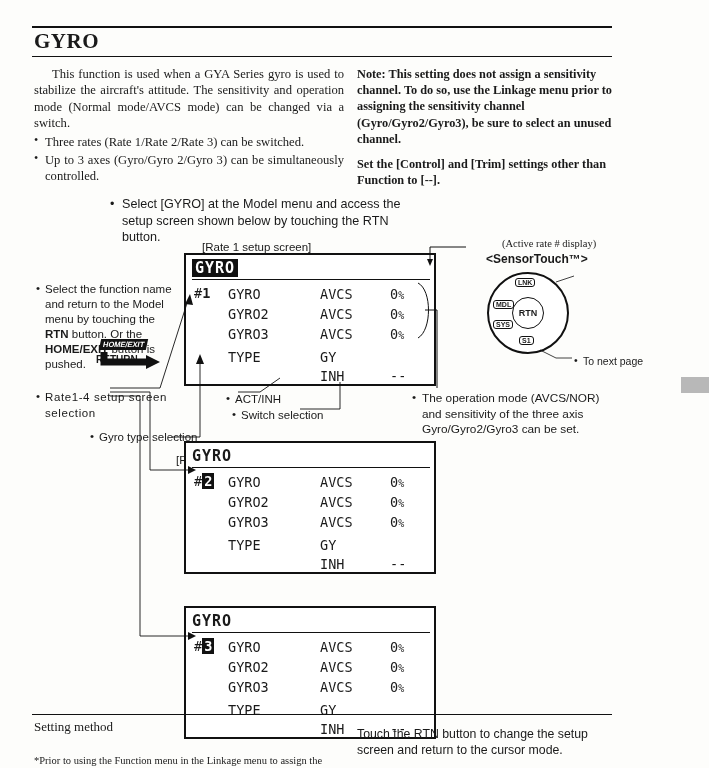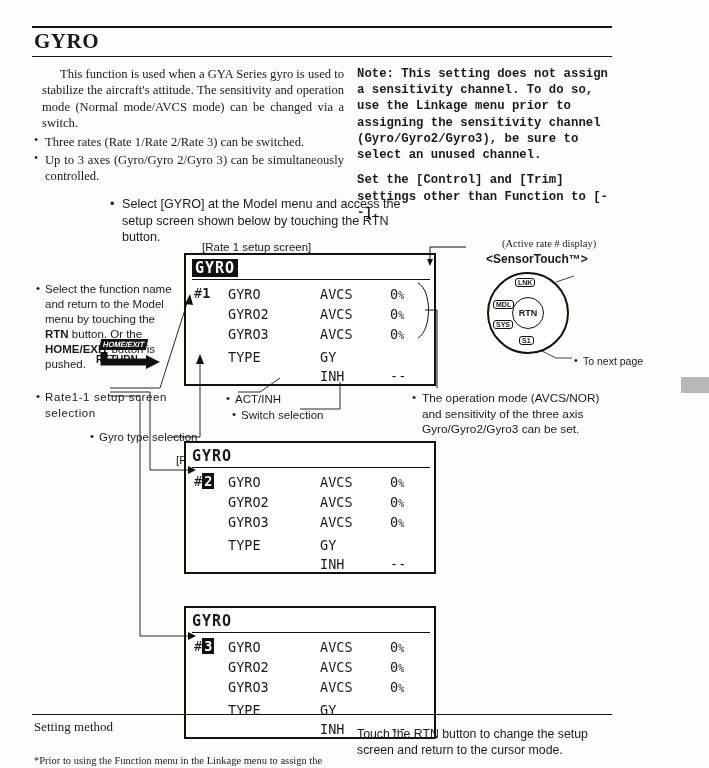--- a/index.html
+++ b/index.html
@@ -14,27 +14,27 @@
   .page{position:relative;width:709px;height:768px;}
 
   
   .title-rule-top{position:absolute;left:32px;top:26px;width:580px;border-top:2px solid #111;}
   .title{position:absolute;left:34px;top:29px;font-family:"Liberation Serif",serif;font-weight:bold;font-size:21px;letter-spacing:.5px;}
   .model-type{position:absolute;left:281px;top:33px;font-size:12.5px;font-family:"Liberation Sans",sans-serif;}
   .title-rule-bot{position:absolute;left:32px;top:56px;width:580px;border-top:1px solid #111;}
 
   
   .intro{position:absolute;left:34px;top:66px;width:310px;font-size:12.6px;line-height:1.30;text-align:justify;}
-  .intro p{margin:0 0 1px 8px;}
+  .intro p{margin:0 0 1px 0;}
   .intro .indent{text-indent:18px;}
   .bullets{margin:3px 0 12px 0;padding:0;list-style:none;}
   .bullets li{position:relative;padding-left:11px;margin-bottom:1px;line-height:1.28;}
   .bullets li:before{content:"\2022";position:absolute;left:0;top:-1px;font-size:12px;}
 
-  .note{position:absolute;left:357px;top:66px;width:255px;font-family:Liberation Mono, monospace;font-weight:bold;font-size:12.3px;line-height:1.32;}
+  .note{position:absolute;left:357px;top:66px;width:255px;font-family:Liberation Serif, serif;font-weight:bold;font-size:12.3px;line-height:1.32;}
   .note p{margin:0 0 9px 0;}
 
   
   .select-instr{position:absolute;left:110px;top:196px;width:300px;font-family:"Liberation Sans",sans-serif;font-size:12.6px;line-height:1.33;}
   .select-instr .b{position:relative;padding-left:12px;}
   .select-instr .b:before{content:"\2022";position:absolute;left:0;top:0;}
 
   
   .cap{position:absolute;font-family:"Liberation Sans",sans-serif;font-size:11.5px;}
   .cap-serif{font-family:"Liberation Serif",serif;}
@@ -181,21 +181,21 @@
       <span>Select the function name and return to the Model menu by touching the </span><b>RTN</b><span> button.  Or the </span><b>HOME/EXIT</b><span> button is pushed.</span>
     </span>
   </div>
 
   <div class="ret-tag">HOME/EXIT</div>
   <div class="ret-label">RETURN</div>
 
   <div class="cap" style="left:36px;top:390px;width:140px;line-height:1.35;letter-spacing:.6px;">
     <span style="position:relative;padding-left:9px;display:block;">
       <span style="position:absolute;left:0;top:-1px;">•</span>
-      <span>Rate1-1 setup screen selection</span>
+      <span>Rate1-4 setup screen selection</span>
     </span>
   </div>
 
   <div class="cap" style="left:90px;top:430px;width:110px;line-height:1.35;">
     <span style="position:relative;padding-left:9px;display:block;">
       <span style="position:absolute;left:0;top:-1px;">•</span>
       <span>Gyro type selection</span>
     </span>
   </div>
 

